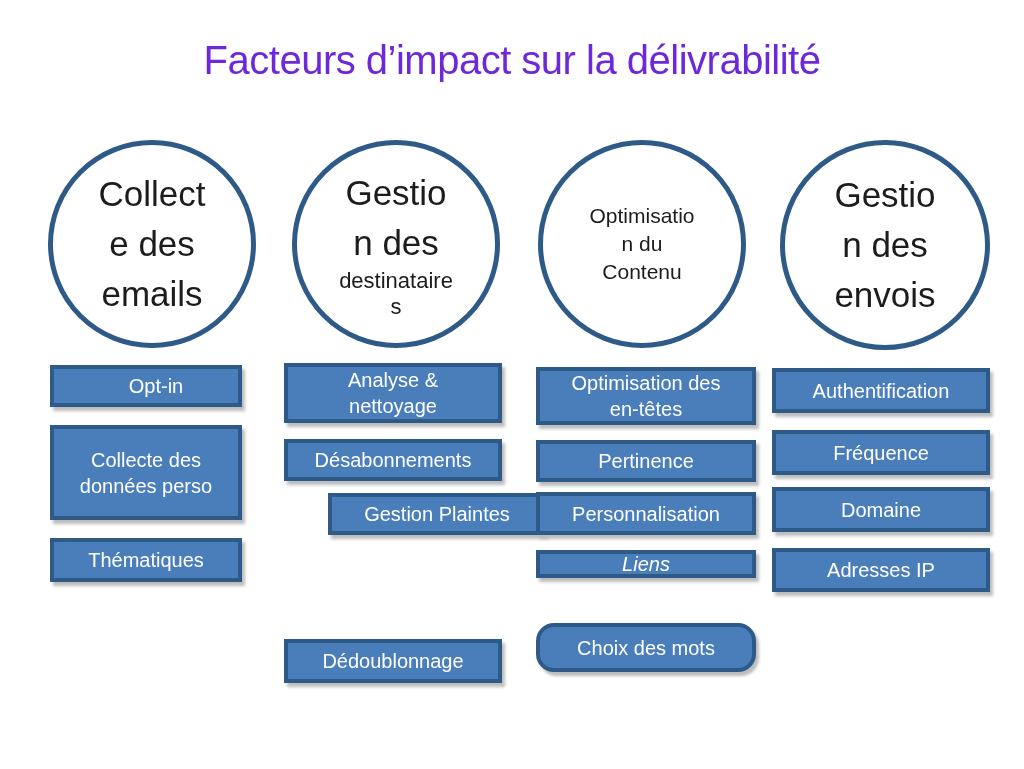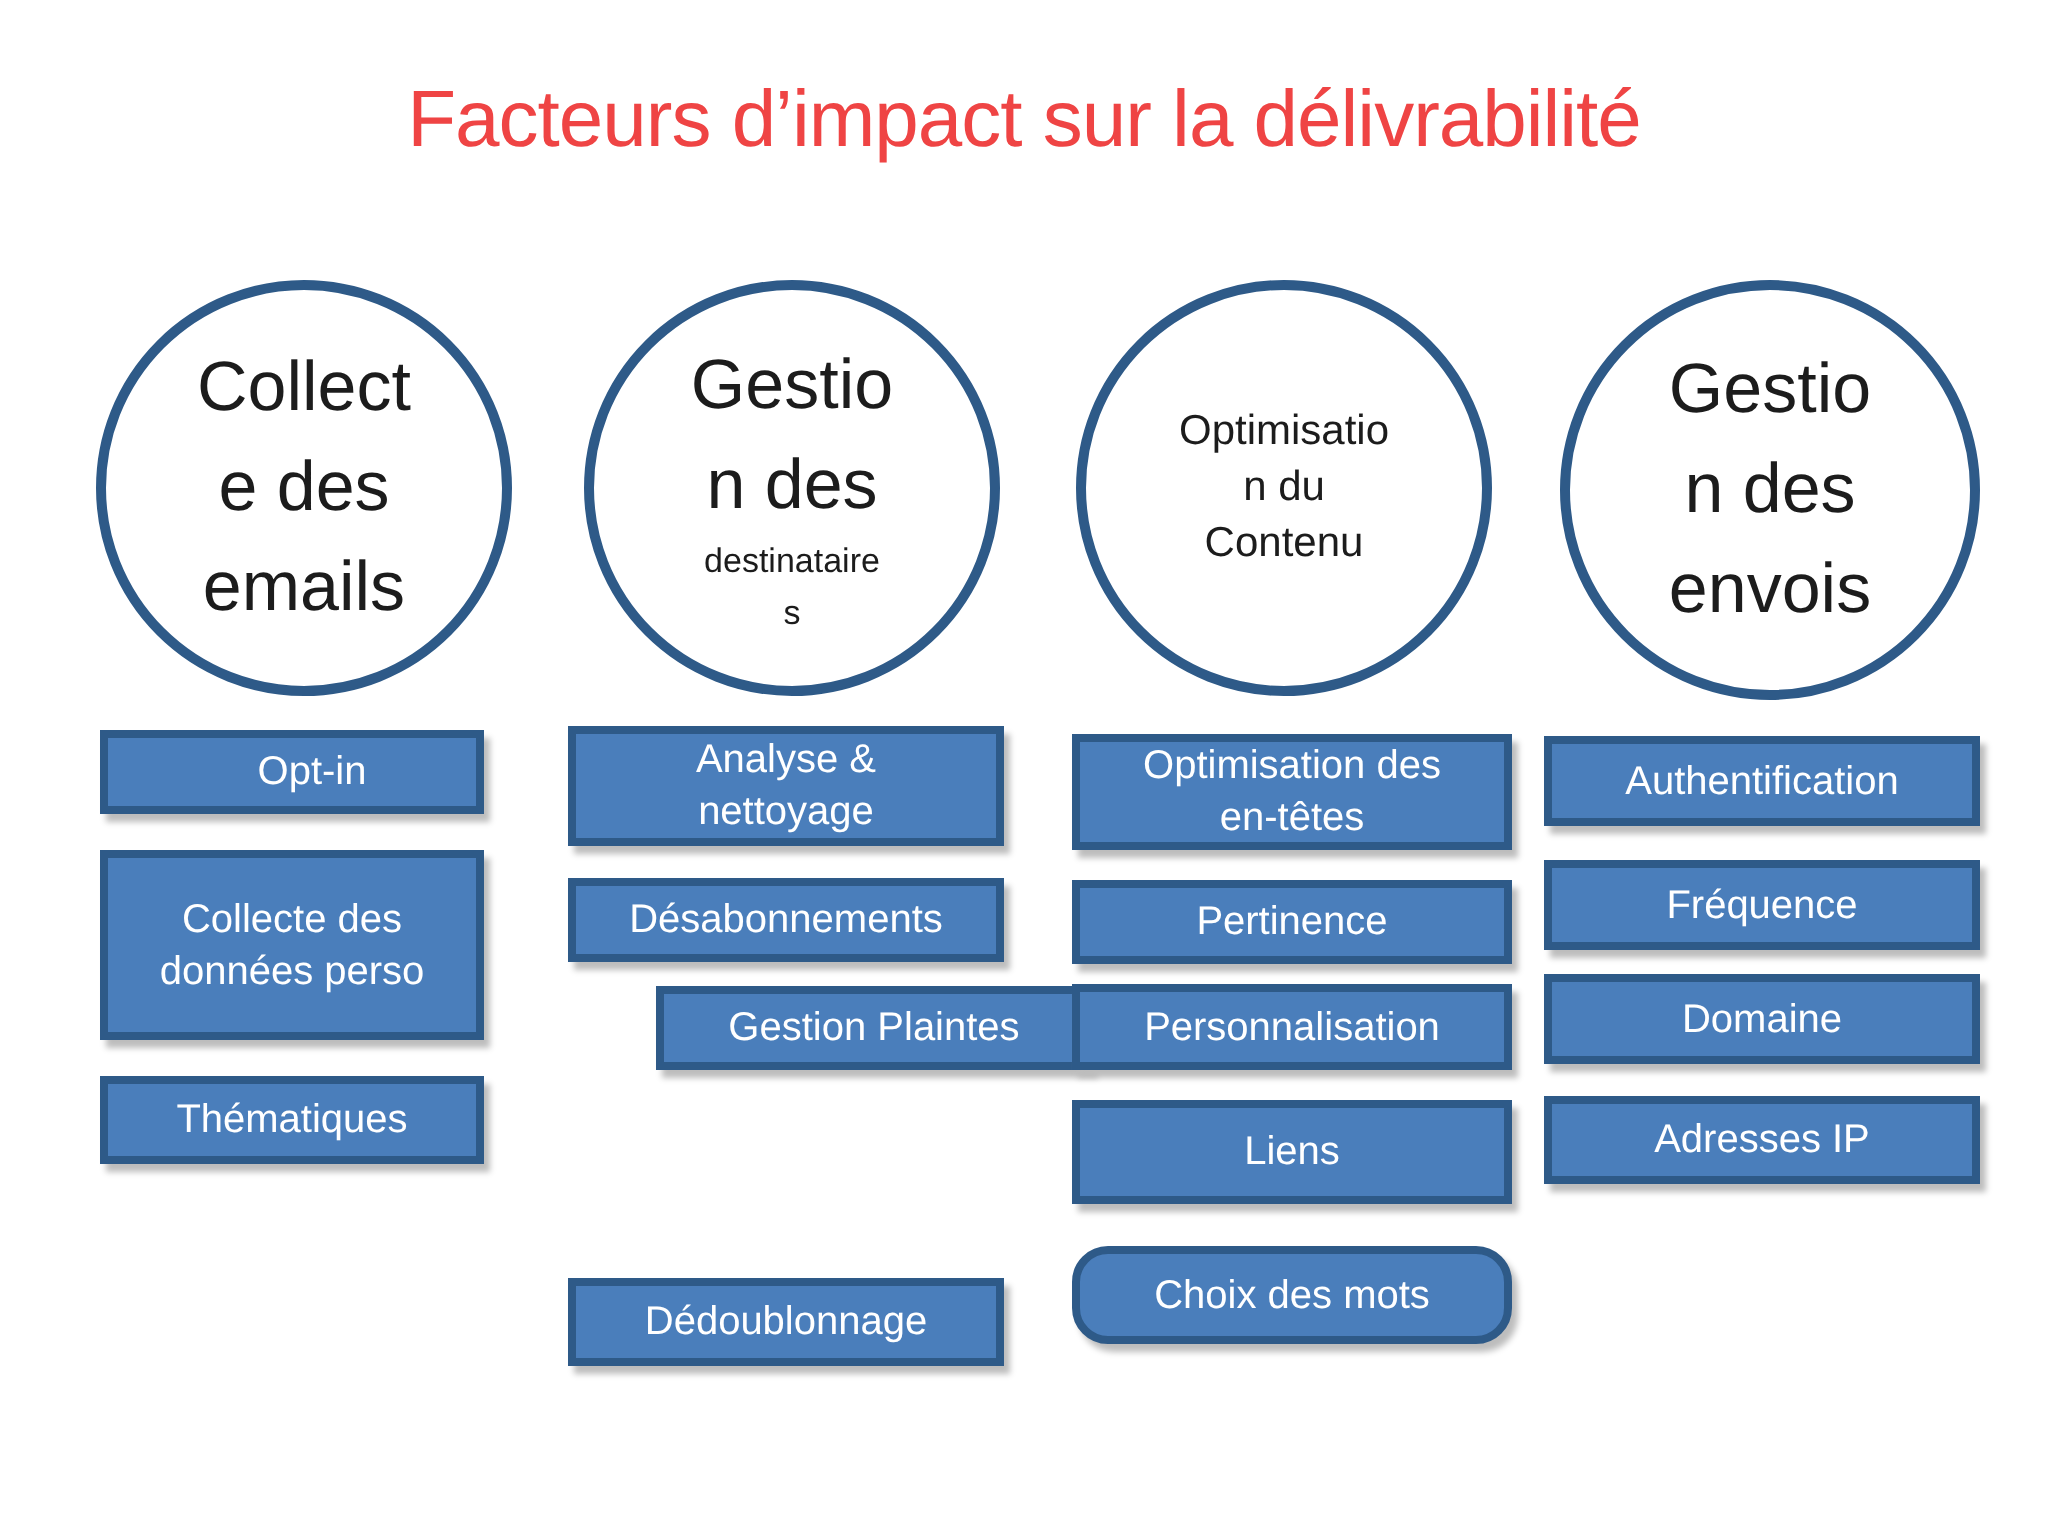--- a/index.html
+++ b/index.html
@@ -17,42 +17,42 @@
   }
   .title {
     position: absolute;
     top: 38px;
     left: 0;
     width: 1024px;
     text-align: center;
     font-size: 40px;
     font-weight: 400;
     letter-spacing: -0.5px;
-    color: #ef4444;
+    color: #6d28d9;
     font-family: "Liberation Sans", sans-serif;
   }
   .circle {
     position: absolute;
     top: 140px;
     width: 208px;
     height: 208px;
     border: 5px solid #2e5a88;
     border-radius: 50%;
     background: #ffffff;
     box-sizing: border-box;
     display: flex;
     flex-direction: column;
     align-items: center;
     justify-content: center;
     text-align: center;
     color: #1c1c1c;
   }
   .circle .big   { font-size: 35px; line-height: 50px; font-weight: 400; }
   .circle .med   { font-size: 21px; line-height: 28px; font-weight: 400; }
-  .circle .small { font-size: 17px; line-height: 26px; font-weight: 400; }
+  .circle .small { font-size: 22px; line-height: 26px; font-weight: 400; }
   .c1 { left: 48px; }
   .c2 { left: 292px; }
   .c3 { left: 538px; }
   .c4 { left: 780px; width: 210px; height: 210px; }
 
   .box {
     position: absolute;
     box-sizing: border-box;
     background: #4a7ebb;
     border: 4px solid #2e5a88;
@@ -122,21 +122,21 @@
   <div class="box colx3" style="top:440px;height:42px;">
     <span>Pertinence</span>
   </div>
   <div class="box colx3" style="top:367px;height:58px;">
     <span>Optimisation des
 en-têtes</span>
   </div>
   <div class="box colx3" style="top:492px;height:43px;">
     <span>Personnalisation</span>
   </div>
-  <div class="box colx3" style="top:550px;height:52px;">
+  <div class="box colx3" style="top:550px;height:28px;font-style:italic;">
     <span>Liens</span>
   </div>
   <div class="box colx3" style="top:623px;height:49px;border-radius:18px;">
     <span>Choix des mots</span>
   </div>
 
   <div class="circle c4">
     <span class="big">Gestio</span>
     <span class="big">n des</span>
     <span class="big">envois</span>

